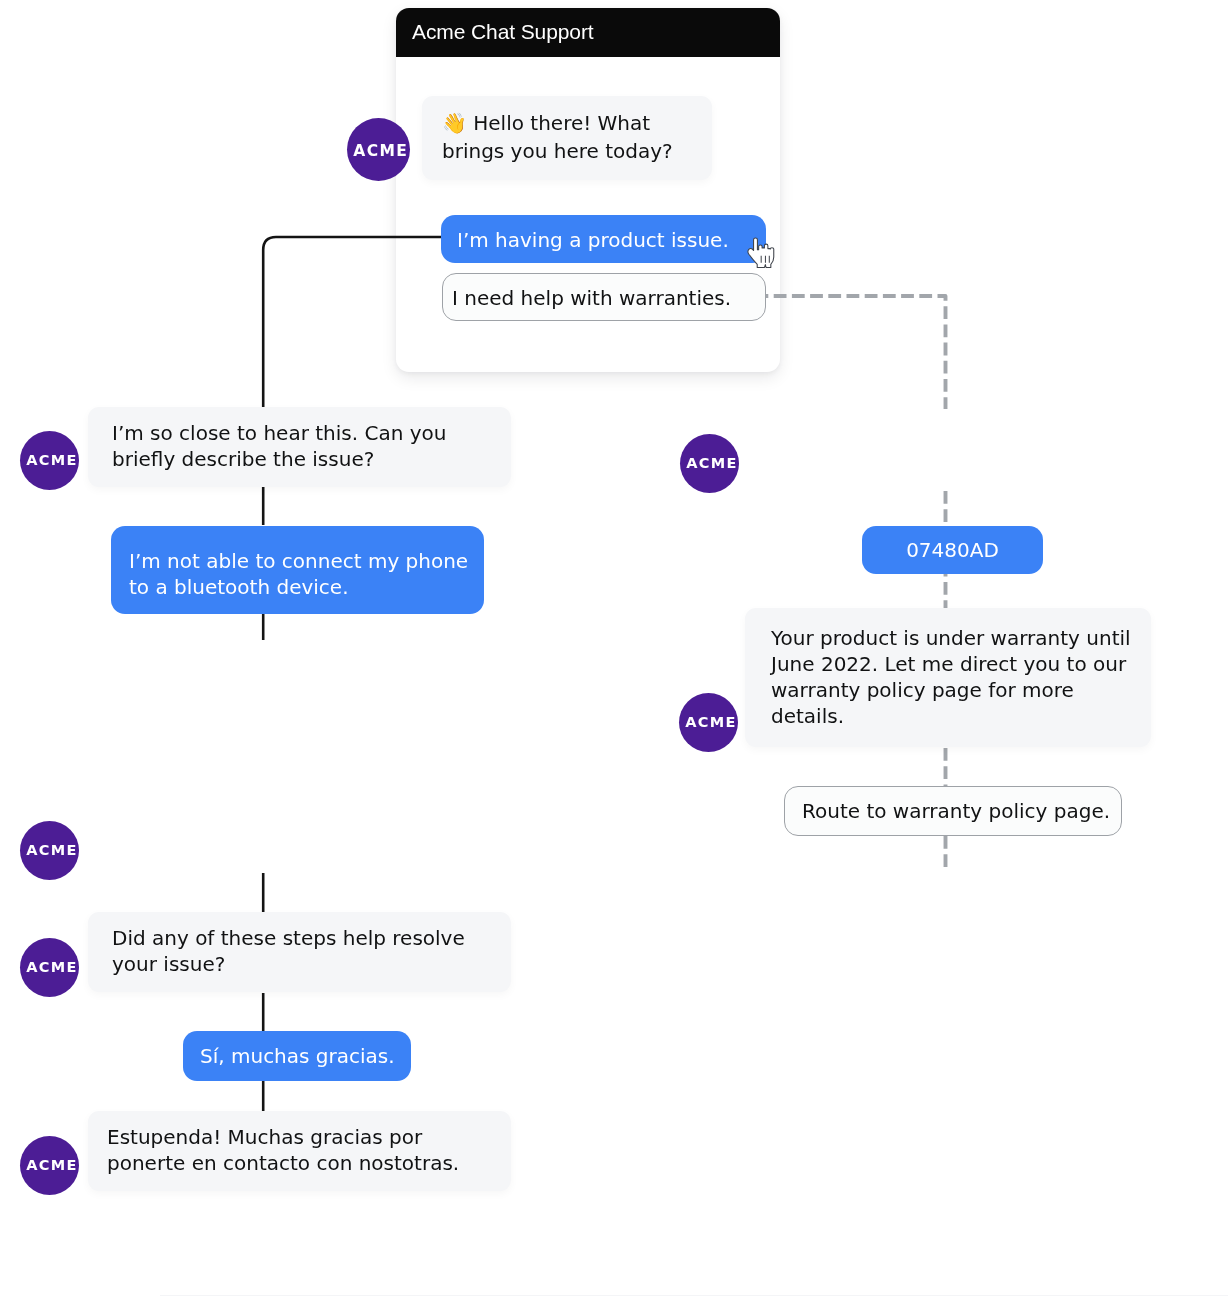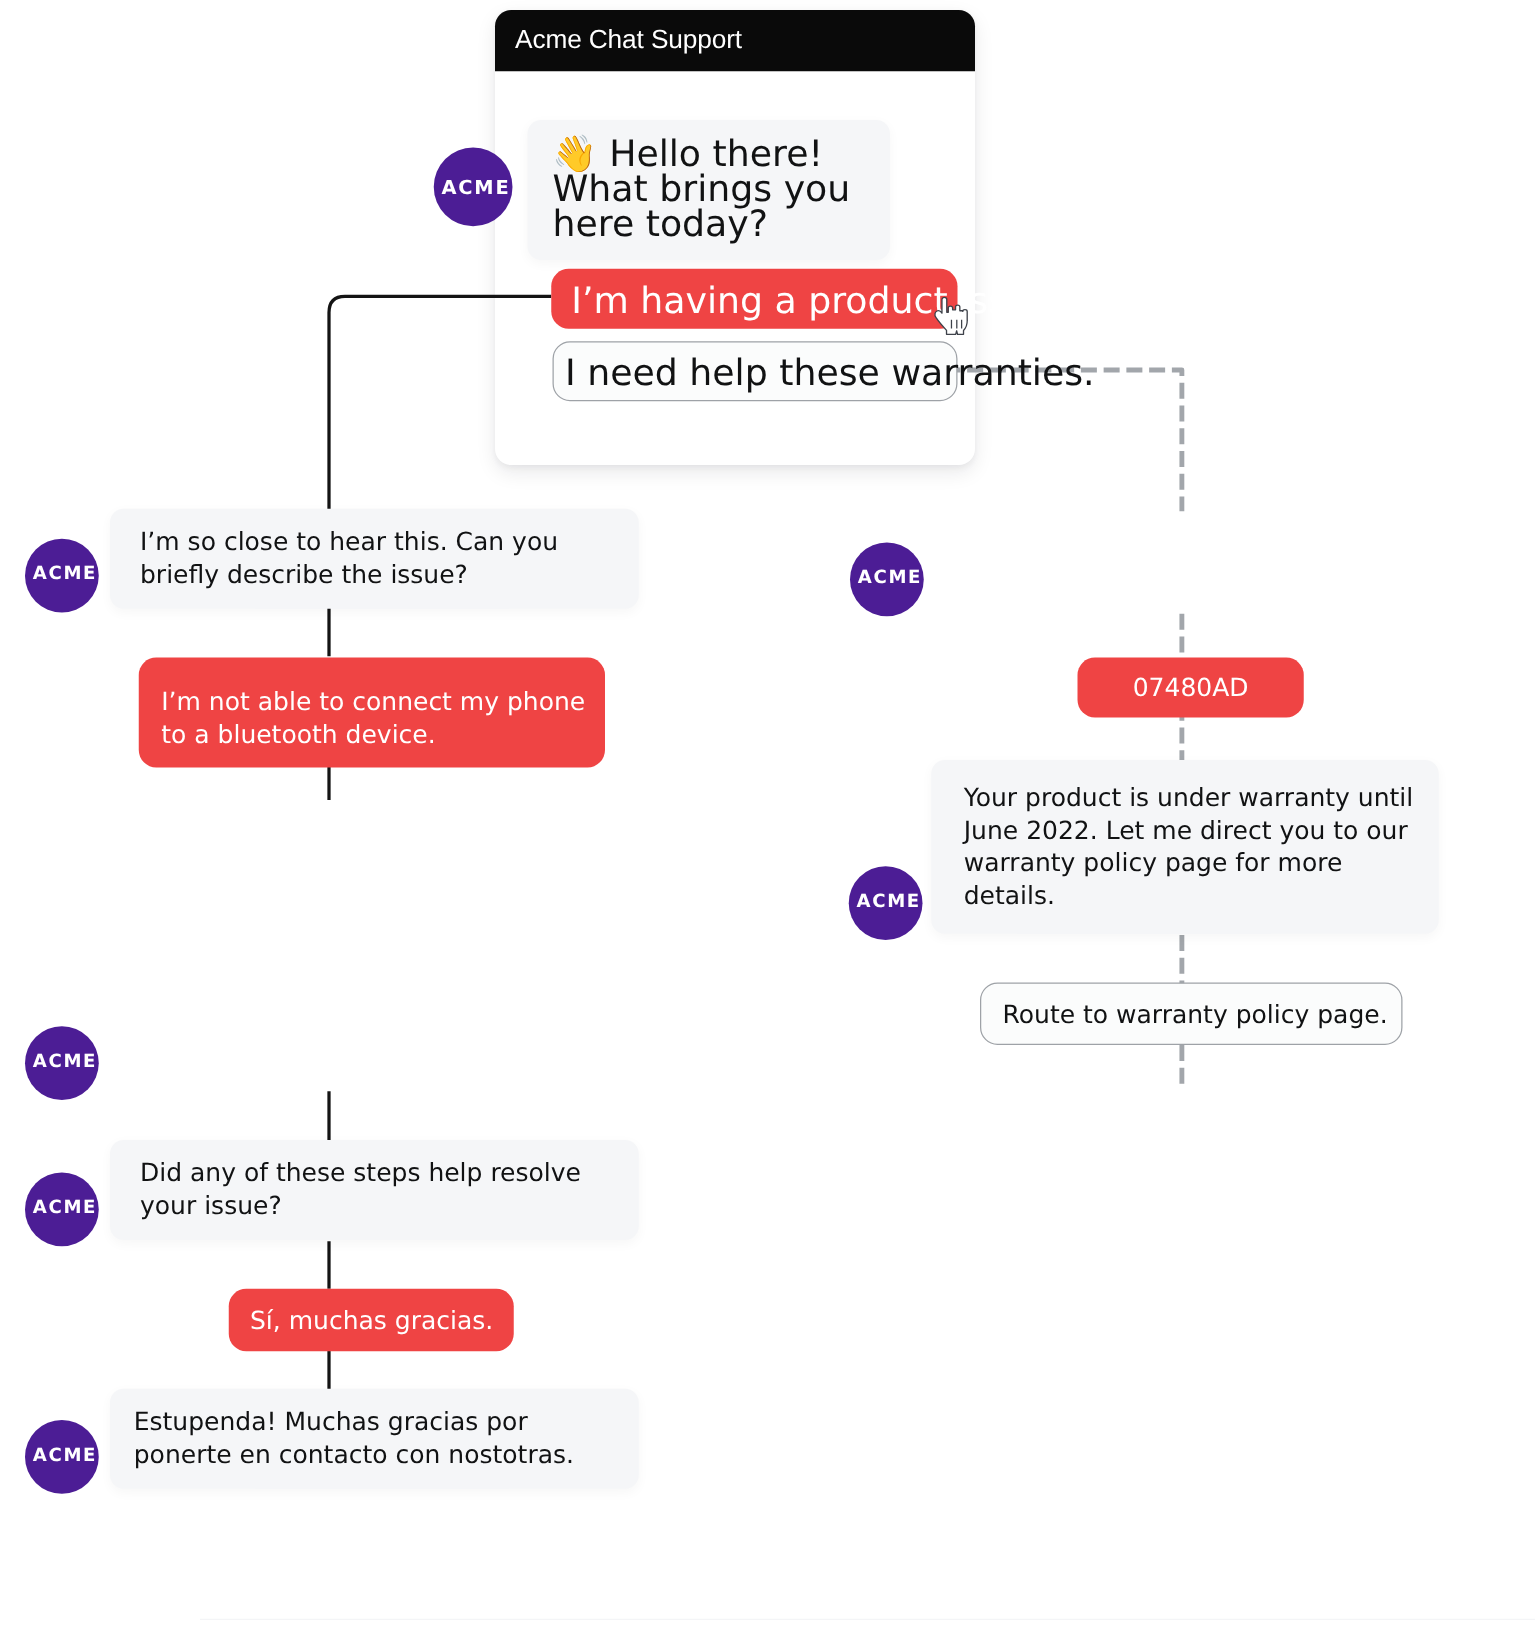--- a/index.html
+++ b/index.html
@@ -36,24 +36,24 @@
     font-size:14.5px;font-weight:700;letter-spacing:1.3px;
     margin-left:5px;line-height:1;display:block;
     transform:translateY(-0.5px);
   }
   .avatar-lg{width:63px;height:63px;}
   .avatar-lg span{font-size:15.5px;letter-spacing:1.45px;margin-left:4.6px;transform:translateY(1.5px);}
 
   
   .bubble{position:absolute;box-sizing:border-box;}
   .b-gray{background:#f5f6f8;border-radius:11px;color:#111213;box-shadow:0 3px 9px rgba(24,28,36,.035);}
-  .b-black{background:#ef4444;border-radius:14px;color:#ffffff;}
+  .b-black{background:#3b82f6;border-radius:14px;color:#ffffff;}
   .b-outline{background:#fbfcfc;border:1.25px solid #9ea2a7;border-radius:14px;color:#111213;}
   .txt{font-size:20px;line-height:26px;}
-  .txt-panel{font-size:29px;line-height:28px;}
+  .txt-panel{font-size:20px;line-height:28px;}
   .nowrap{white-space:nowrap;}
 
   
   svg.conn{position:absolute;left:0;top:0;width:1228px;height:1308px;overflow:visible;pointer-events:none;z-index:2;}
   .panel,.panel-header,.panel-title{z-index:1;}
   .bubble,.avatar{z-index:3;}
 
   ol.steps{margin:16px 0 0 0;padding:0 0 0 29px;}
   ol.steps li{margin:0;padding:0 0 0 4px;}
 
@@ -83,21 +83,21 @@
   <div class="panel"></div>
   <div class="panel-header"></div>
   <div class="panel-title">Acme Chat Support</div>
 
   <div class="avatar avatar-lg" style="left:347px;top:118px;">
     <span>ACME</span>
   </div>
   <div class="bubble b-gray txt-panel" style="left:422px;top:96px;width:290px;padding:13px 20px 15px 20px;">👋 Hello there! What brings you here today?</div>
 
   <div class="bubble b-black txt-panel nowrap" style="left:441px;top:215px;width:325px;padding:11px 16px 9px 16px;">I’m having a product issue.</div>
-  <div class="bubble b-outline txt-panel nowrap" style="left:442px;top:273px;width:324px;padding:10px 9px 8px 9px;">I need help these warranties.</div>
+  <div class="bubble b-outline txt-panel nowrap" style="left:442px;top:273px;width:324px;padding:10px 9px 8px 9px;">I need help with warranties.</div>
 
   <svg style="position:absolute;z-index:5;left:745.5px;top:235.4px;width:33.5px;height:34.5px;" viewBox="-1 -1 32.5 34">
     <path d="M6.2 3.6
              C6.2 1.3 10.0 1.3 10.0 3.6
              L10.0 13.6
              L11.2 13.6
              L11.2 10.3
              C11.2 8.3 14.6 8.3 14.6 10.3
              L14.6 11.7
              L16.9 11.7

